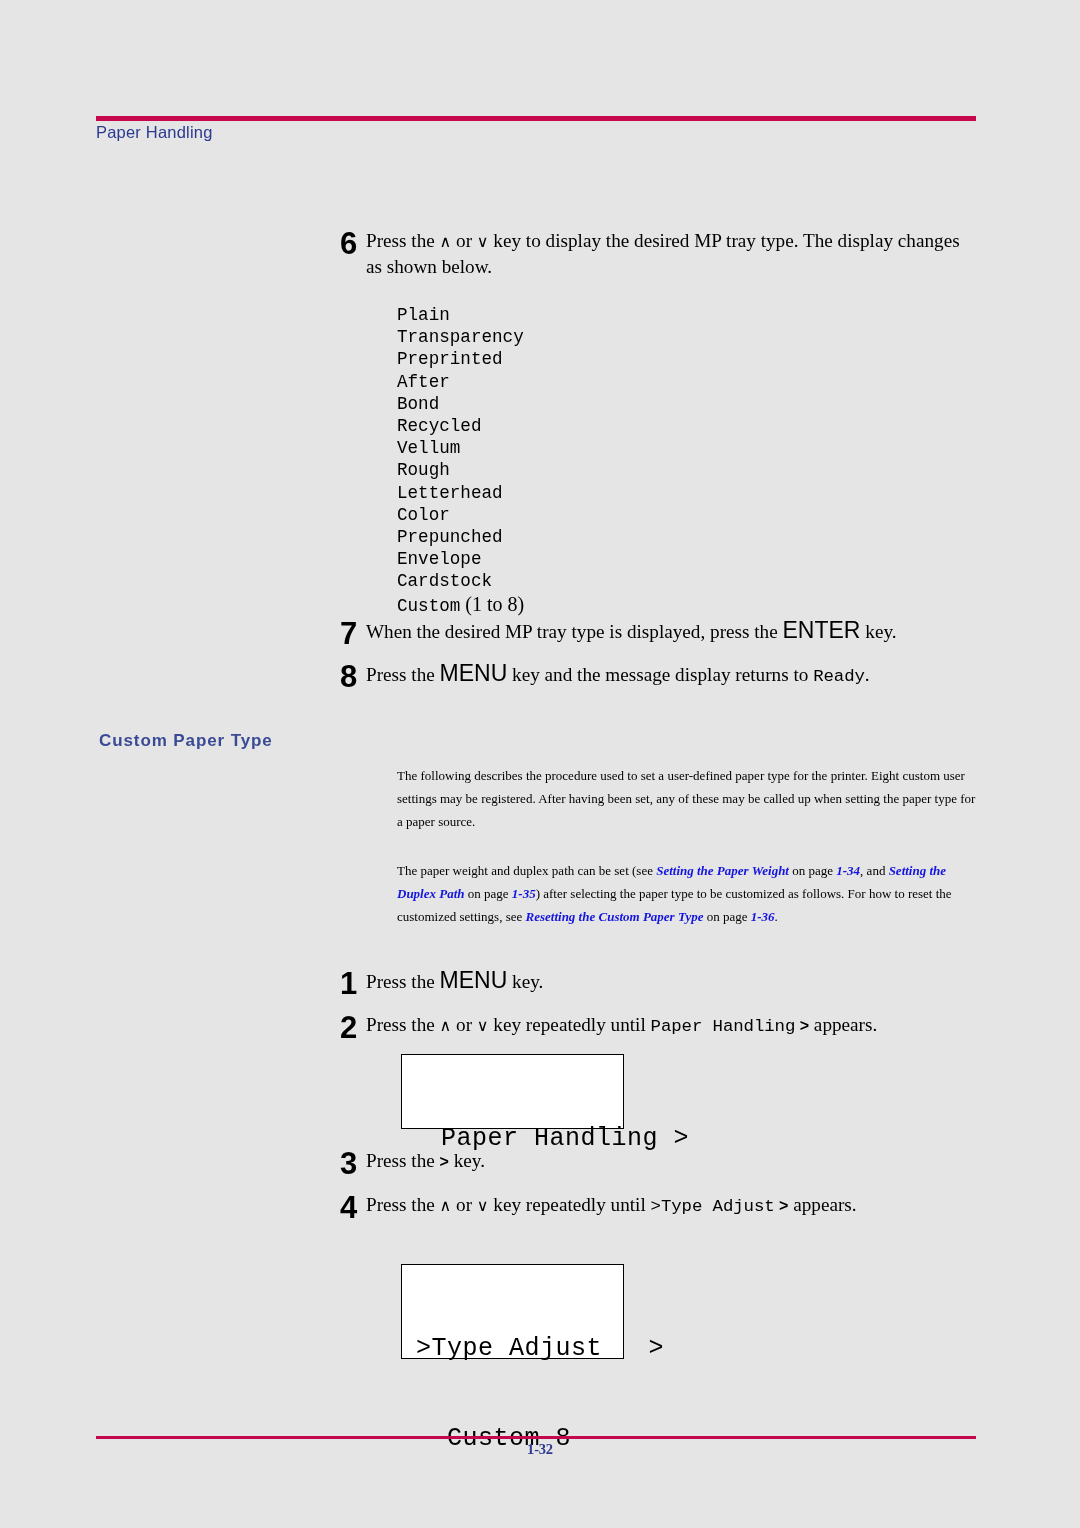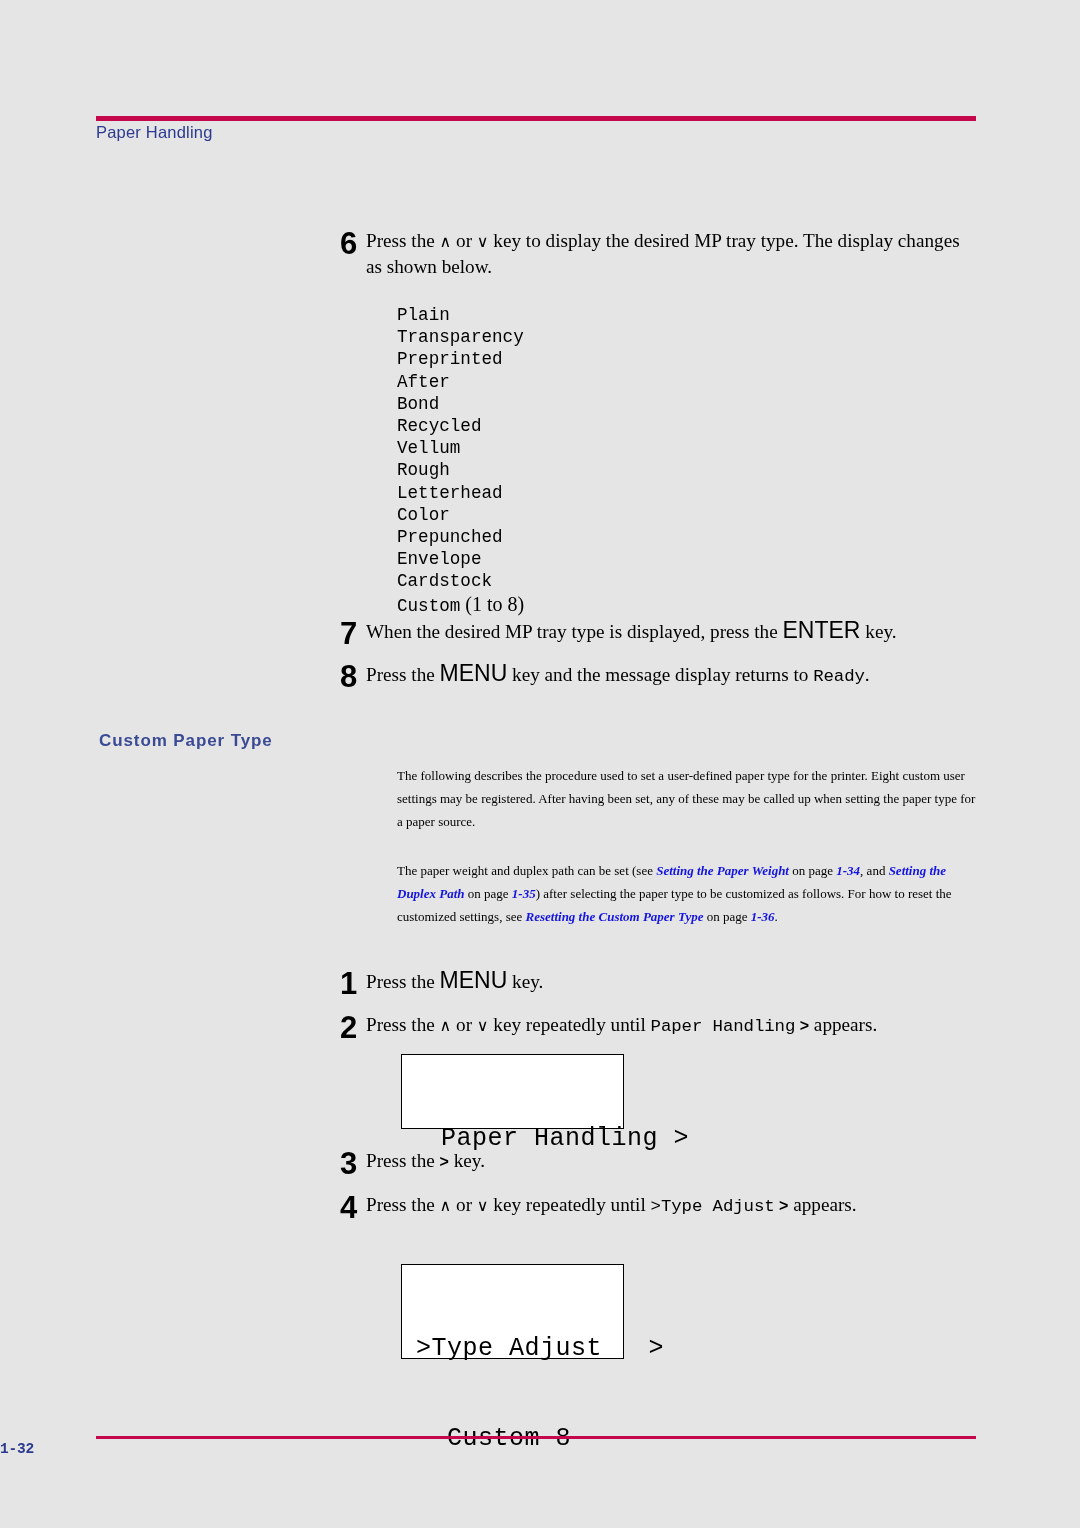--- a/index.html
+++ b/index.html
@@ -42,22 +42,22 @@
     top: 1436px;
     width: 880px;
     height: 3px;
     background: #c4084b;
   }
   .footer-page {
     position: absolute;
     left: 0;
     top: 1441px;
     width: 1080px;
-    text-align: left;
-    font-family: Liberation Mono, monospace;
+    text-align: center;
+    font-family: Liberation Serif, serif;
     font-size: 14.5px;
     color: #2b3990;
     font-weight: bold;
     letter-spacing: -0.2px;
   }
 
   
   .step {
     position: absolute;
     left: 340px;

